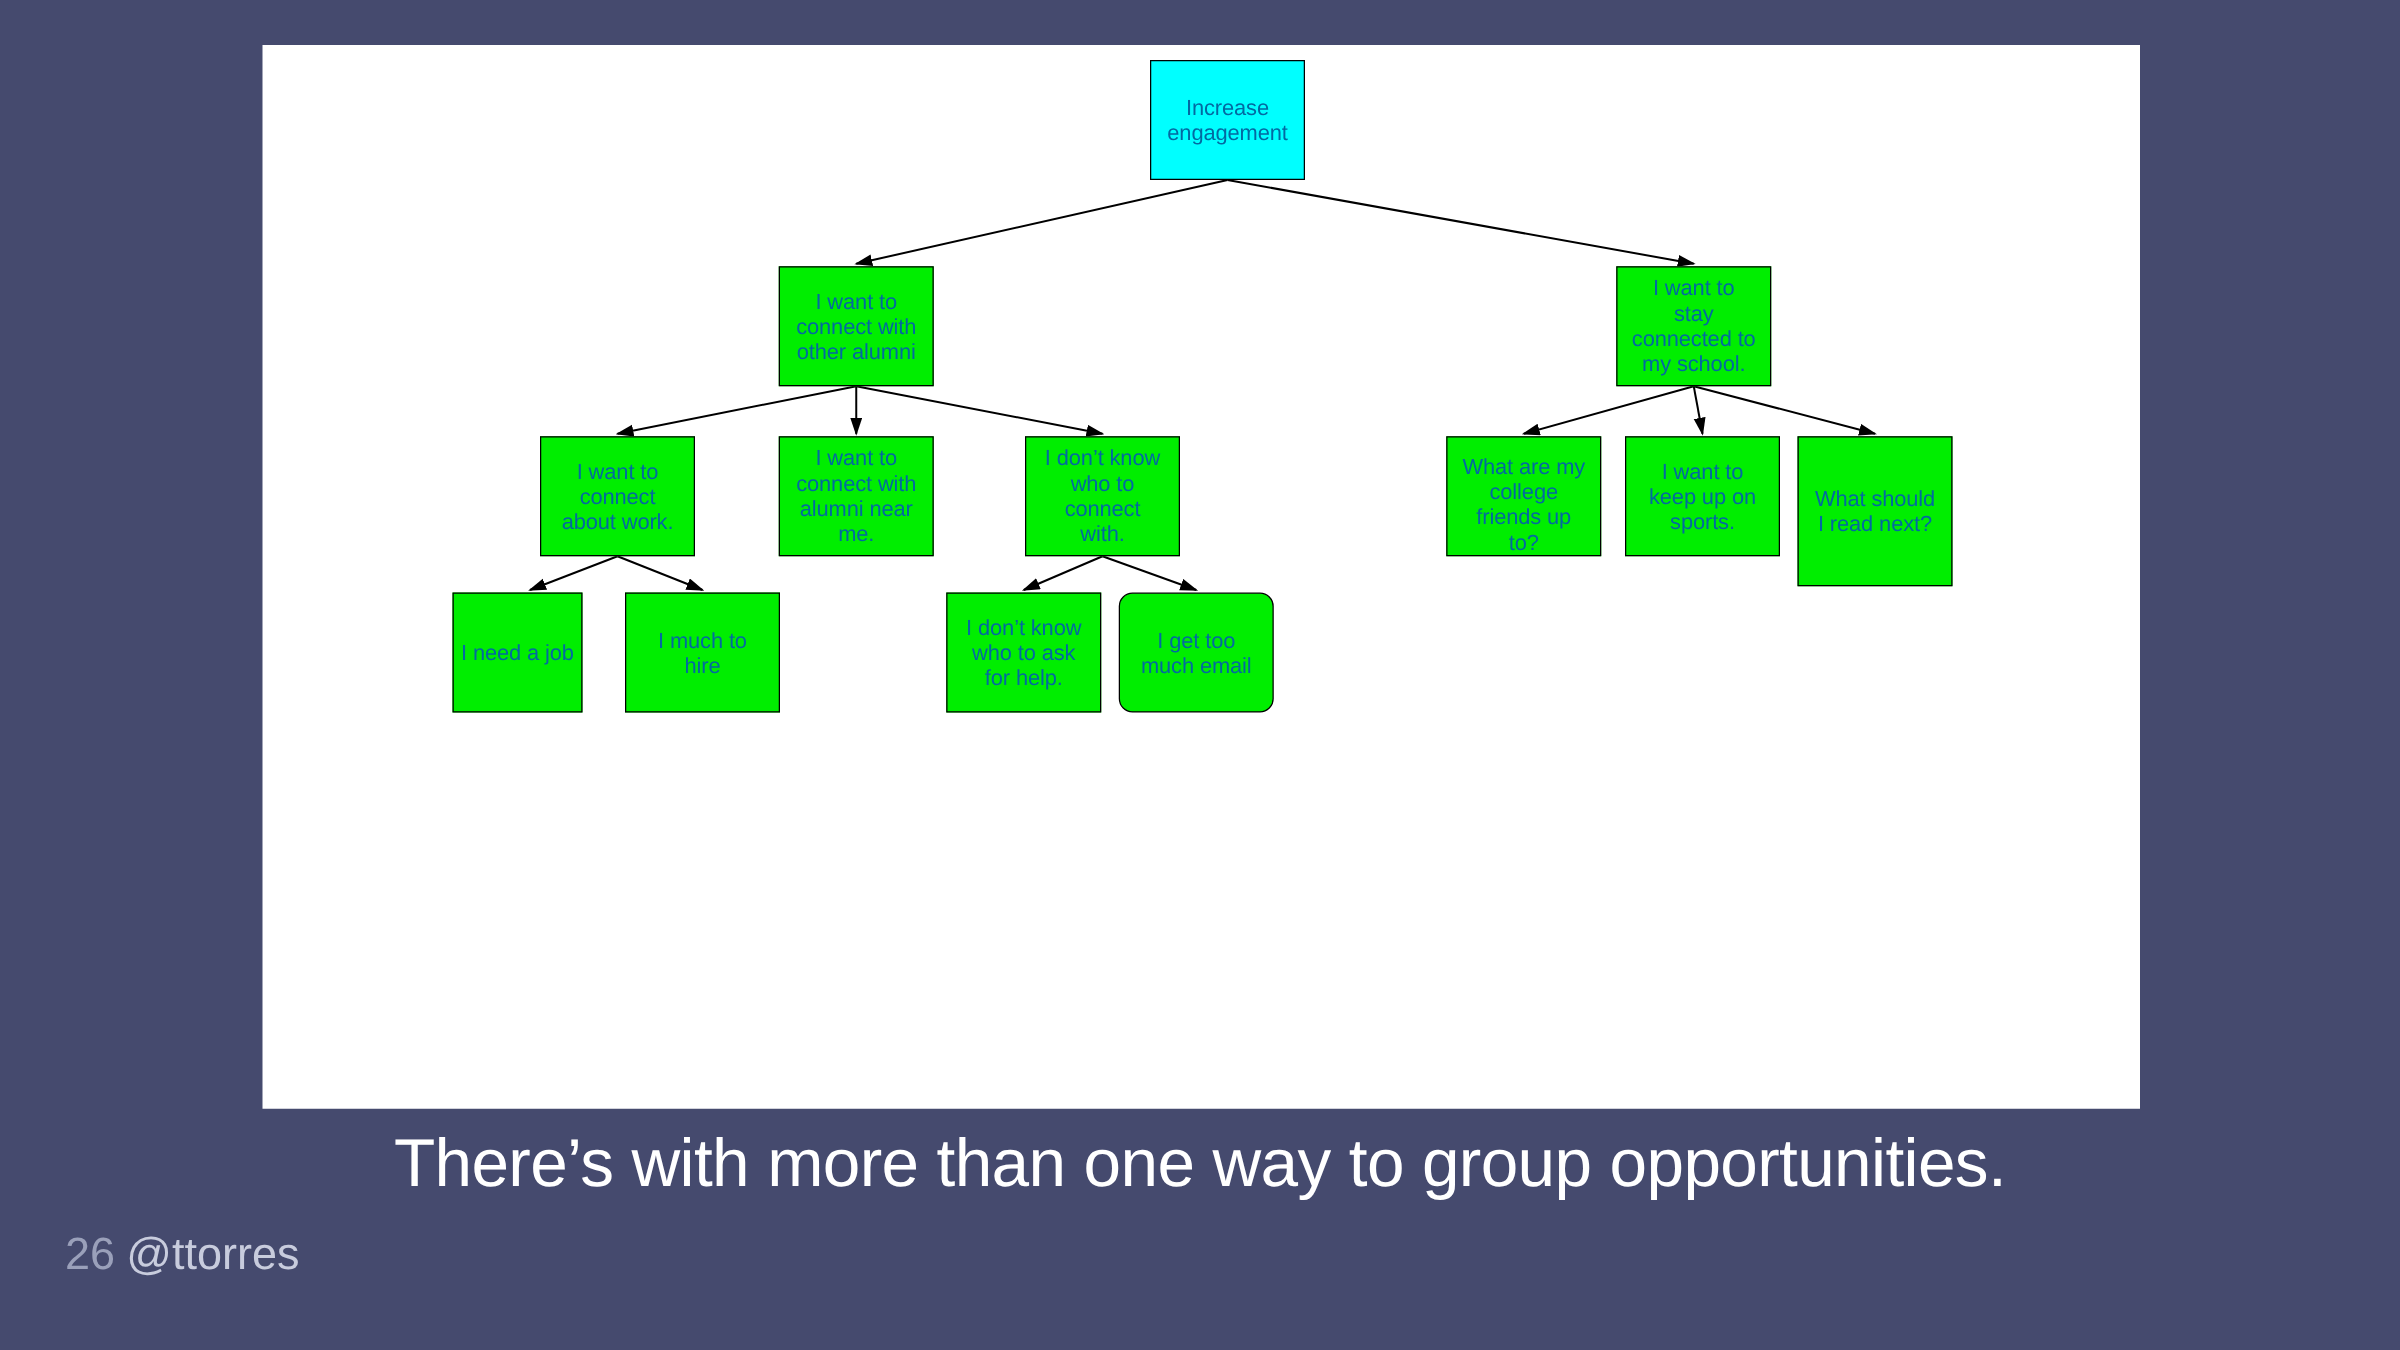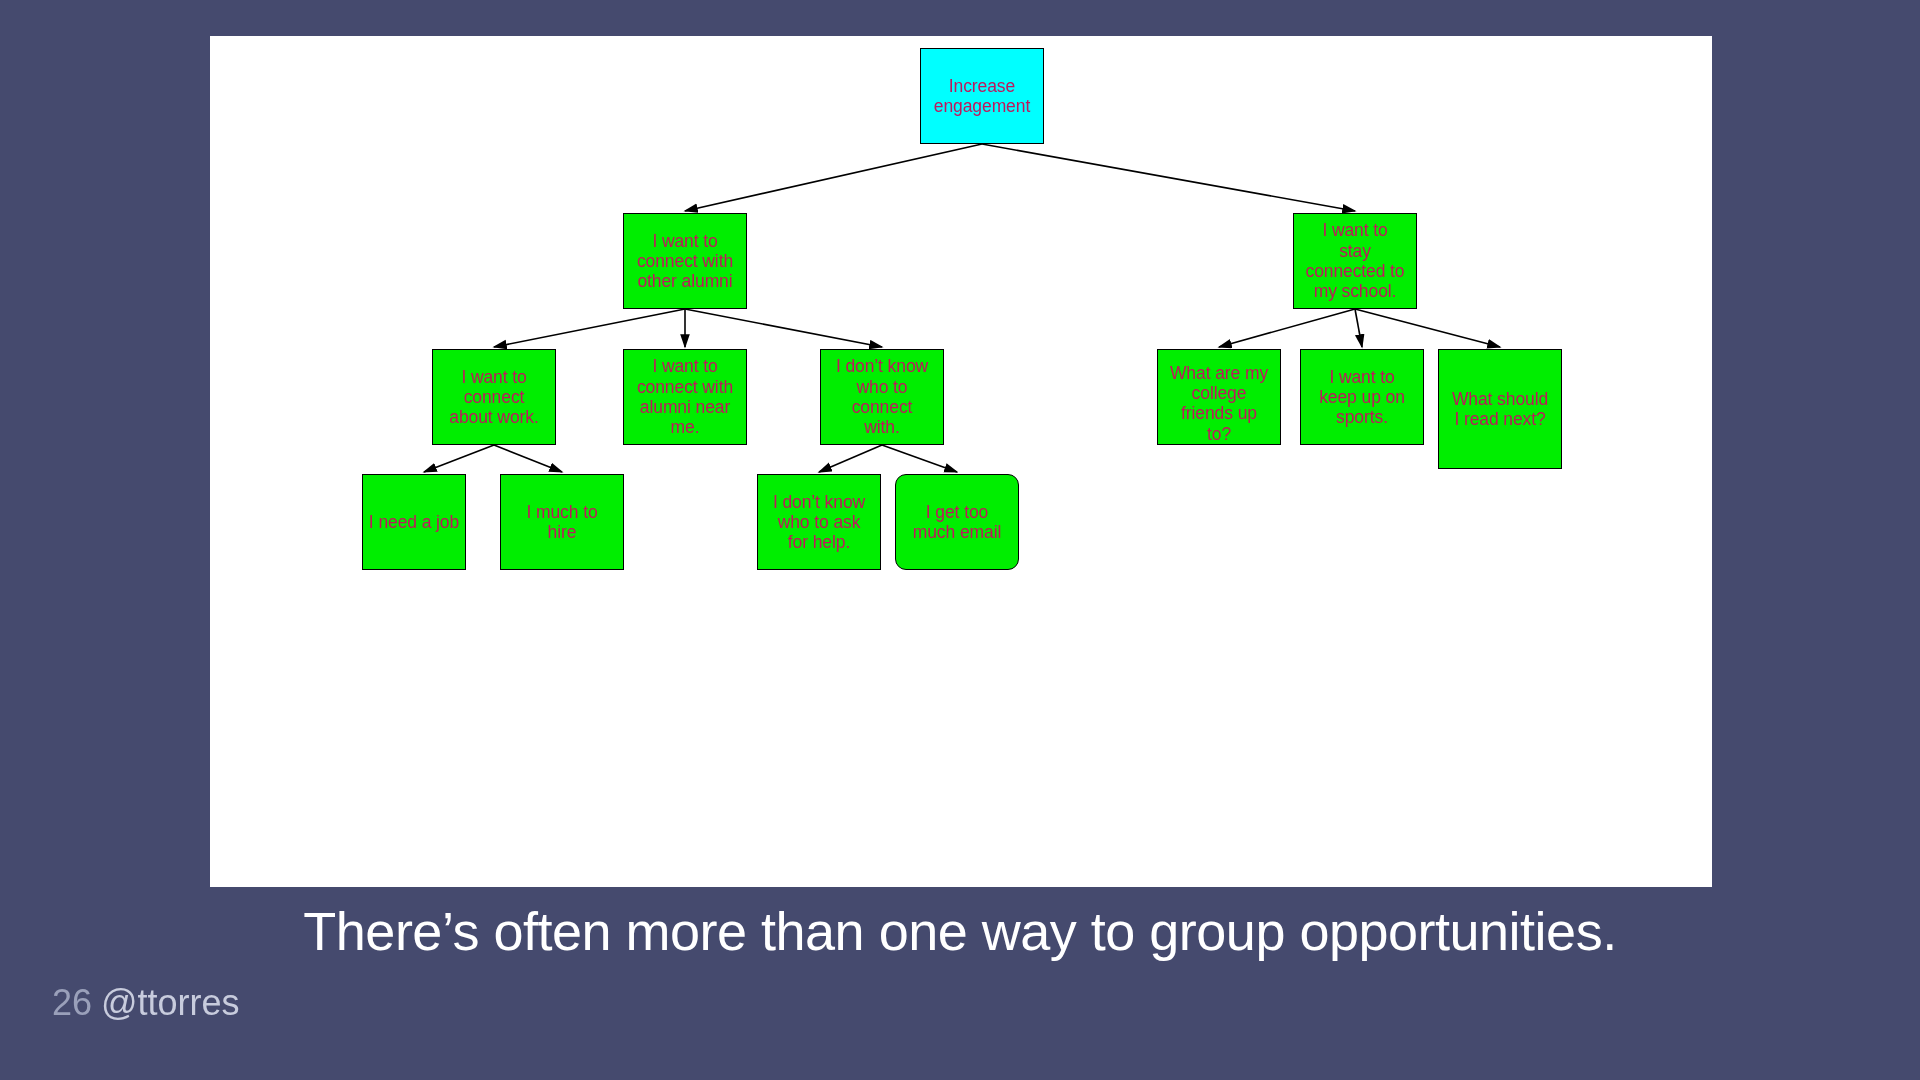--- a/index.html
+++ b/index.html
@@ -31,21 +31,21 @@
     left: 0; top: 0;
     width: 1502px;
     height: 851px;
     pointer-events: none;
   }
   .node {
     position: absolute;
     box-sizing: border-box;
     border: 1.5px solid #000000;
     background: #00ee00;
-    color: #be185d;
+    color: #0369a1;
     font-family: "Liberation Sans", sans-serif;
     font-size: 17.5px;
     line-height: 1.16;
     text-align: center;
     display: flex;
     align-items: center;
     justify-content: center;
     white-space: pre-line;
     letter-spacing: -0.1px;
   }
@@ -151,20 +151,20 @@
         <div class="node" style="left: 290px; top: 438px; width: 124px; height: 96px; background: rgb(0, 238, 0);"><span class="ntext">I much to
 hire</span></div>
         <div class="node" style="left: 547px; top: 438px; width: 124px; height: 96px; background: rgb(0, 238, 0);"><span class="ntext">I don’t know
 who to ask
 for help.</span></div>
         <div class="node" style="left: 685px; top: 438px; width: 124px; height: 96px; background: rgb(0, 238, 0); border-radius: 11px;"><span class="ntext">I get too
 much email</span></div>
       </div>
   </div>
 
-  <div id="caption">There’s often more than one way to group opportunities.</div>
+  <div id="caption">There’s with more than one way to group opportunities.</div>
 
   <div id="footer">
     <span class="page-num">26</span>
     <span class="handle">@ttorres</span>
   </div>
 
 </div>
 
 </body></html>

